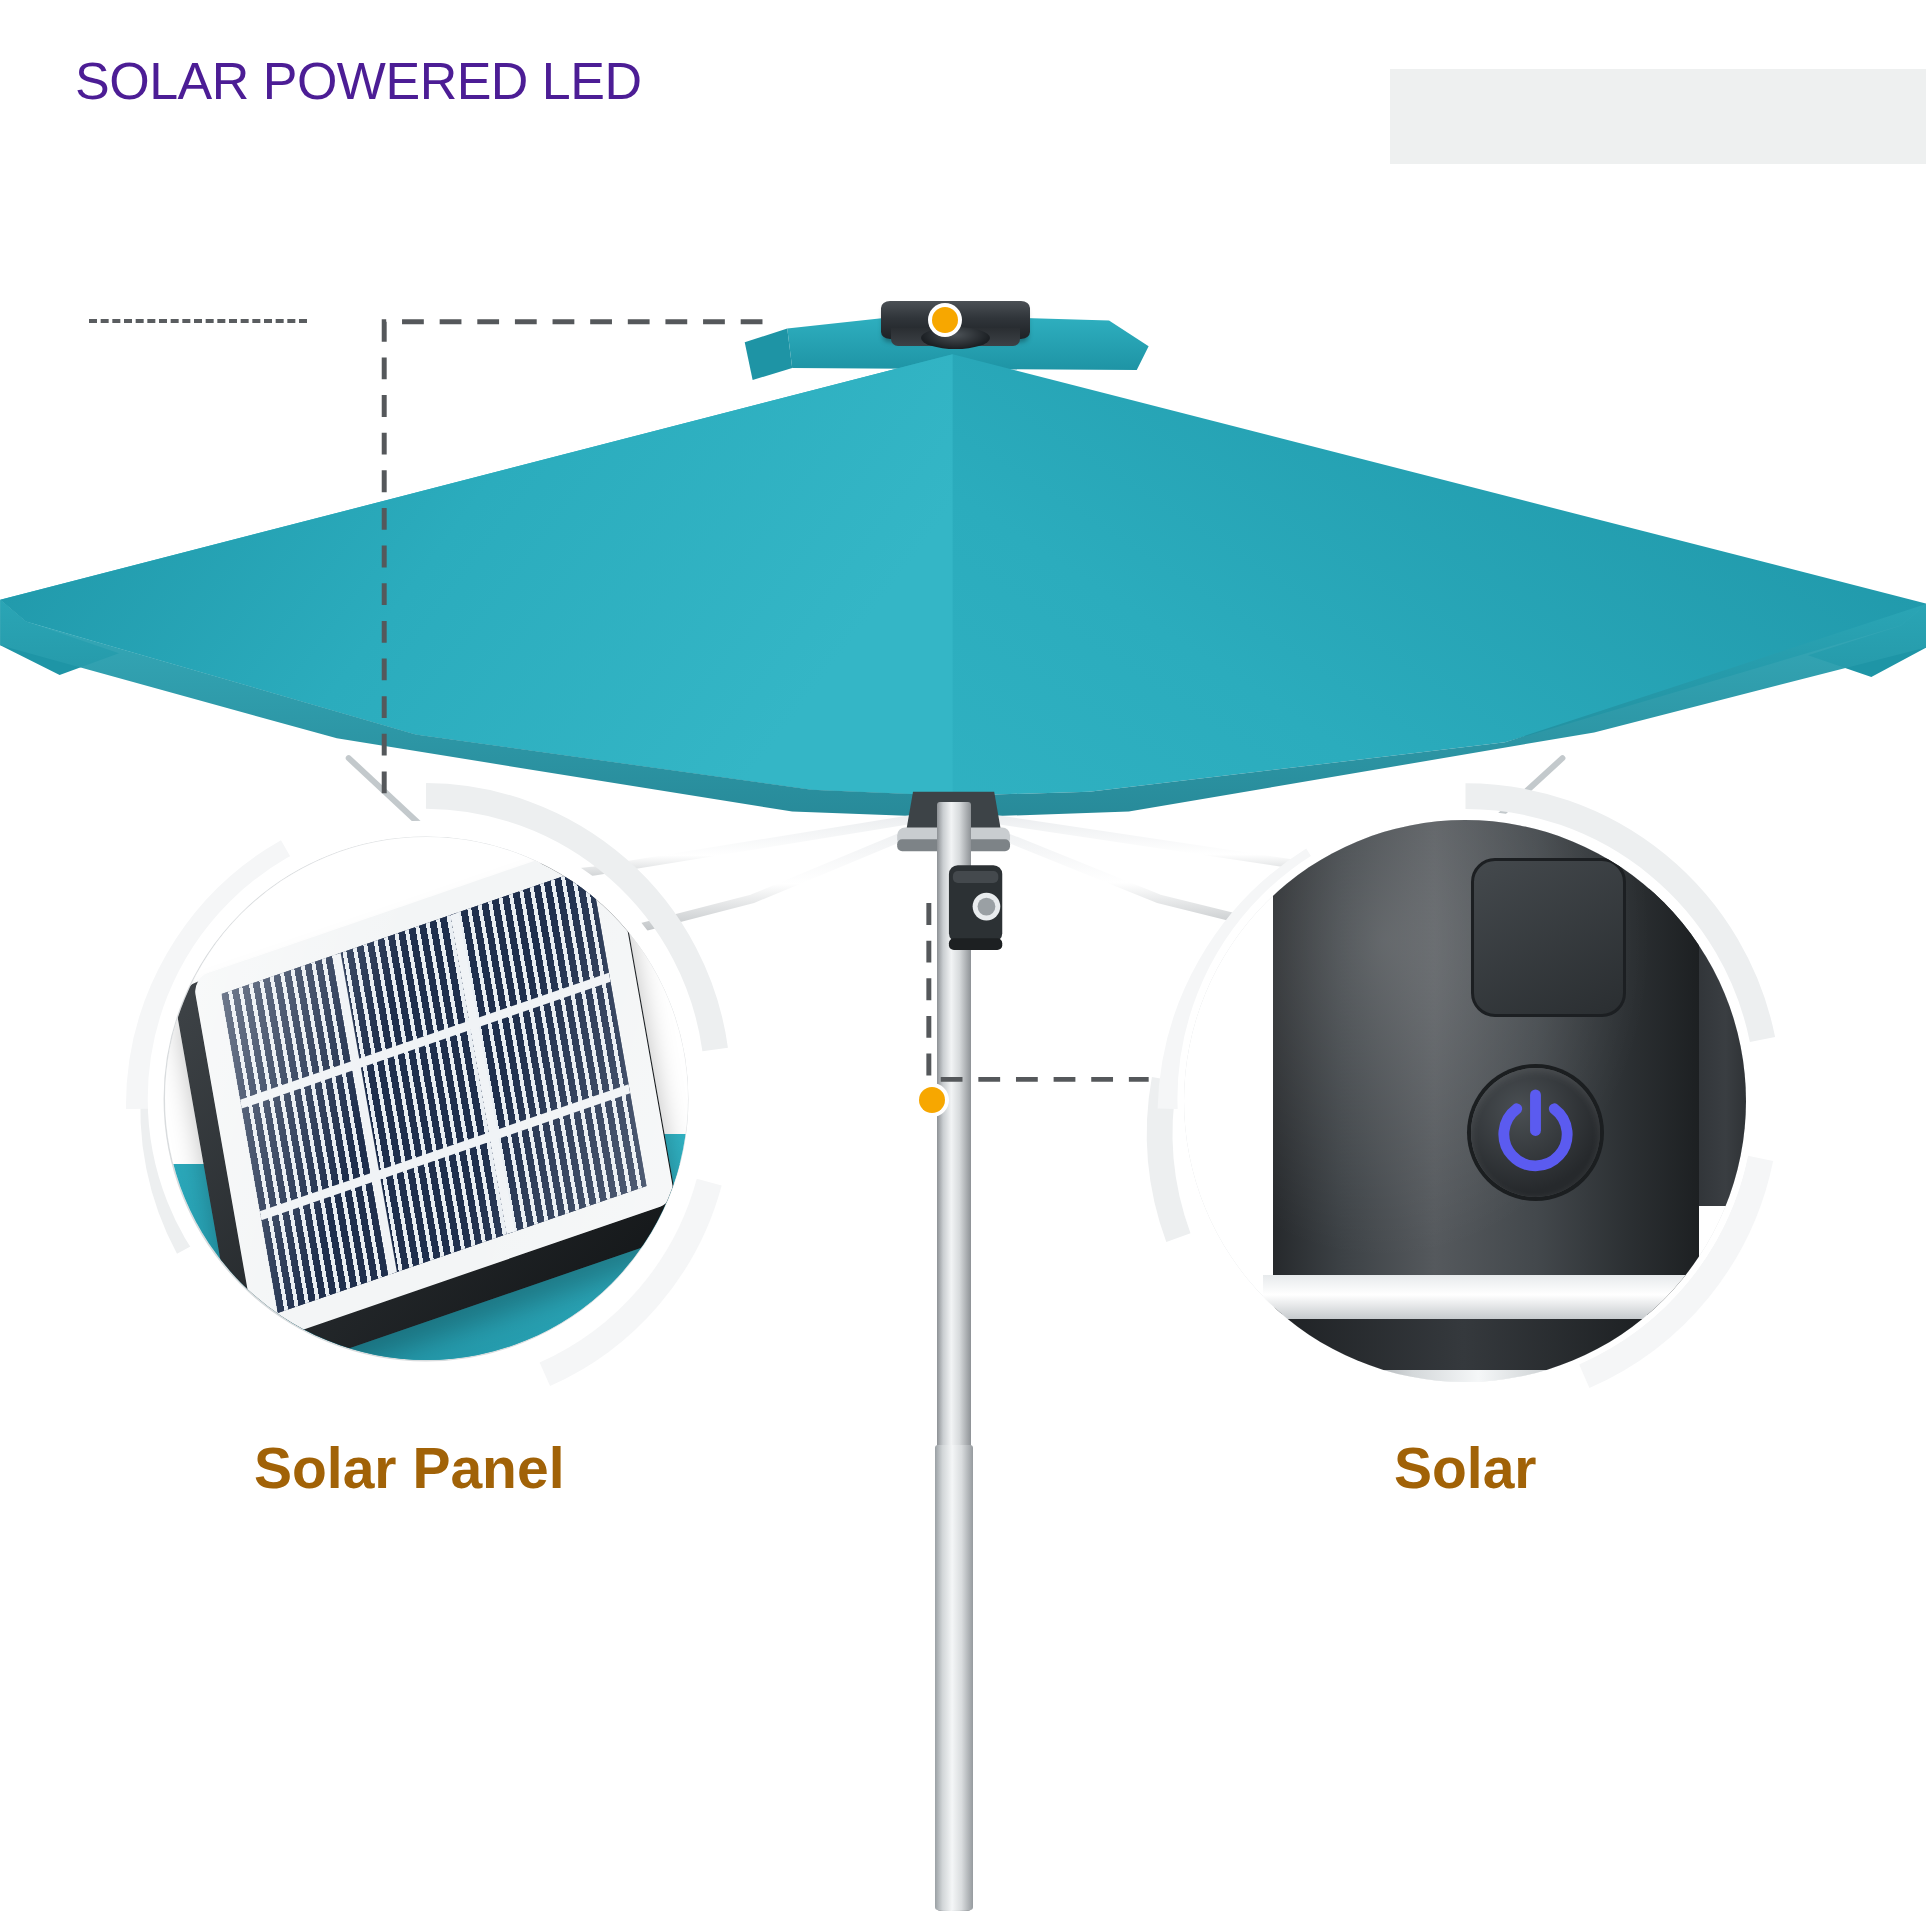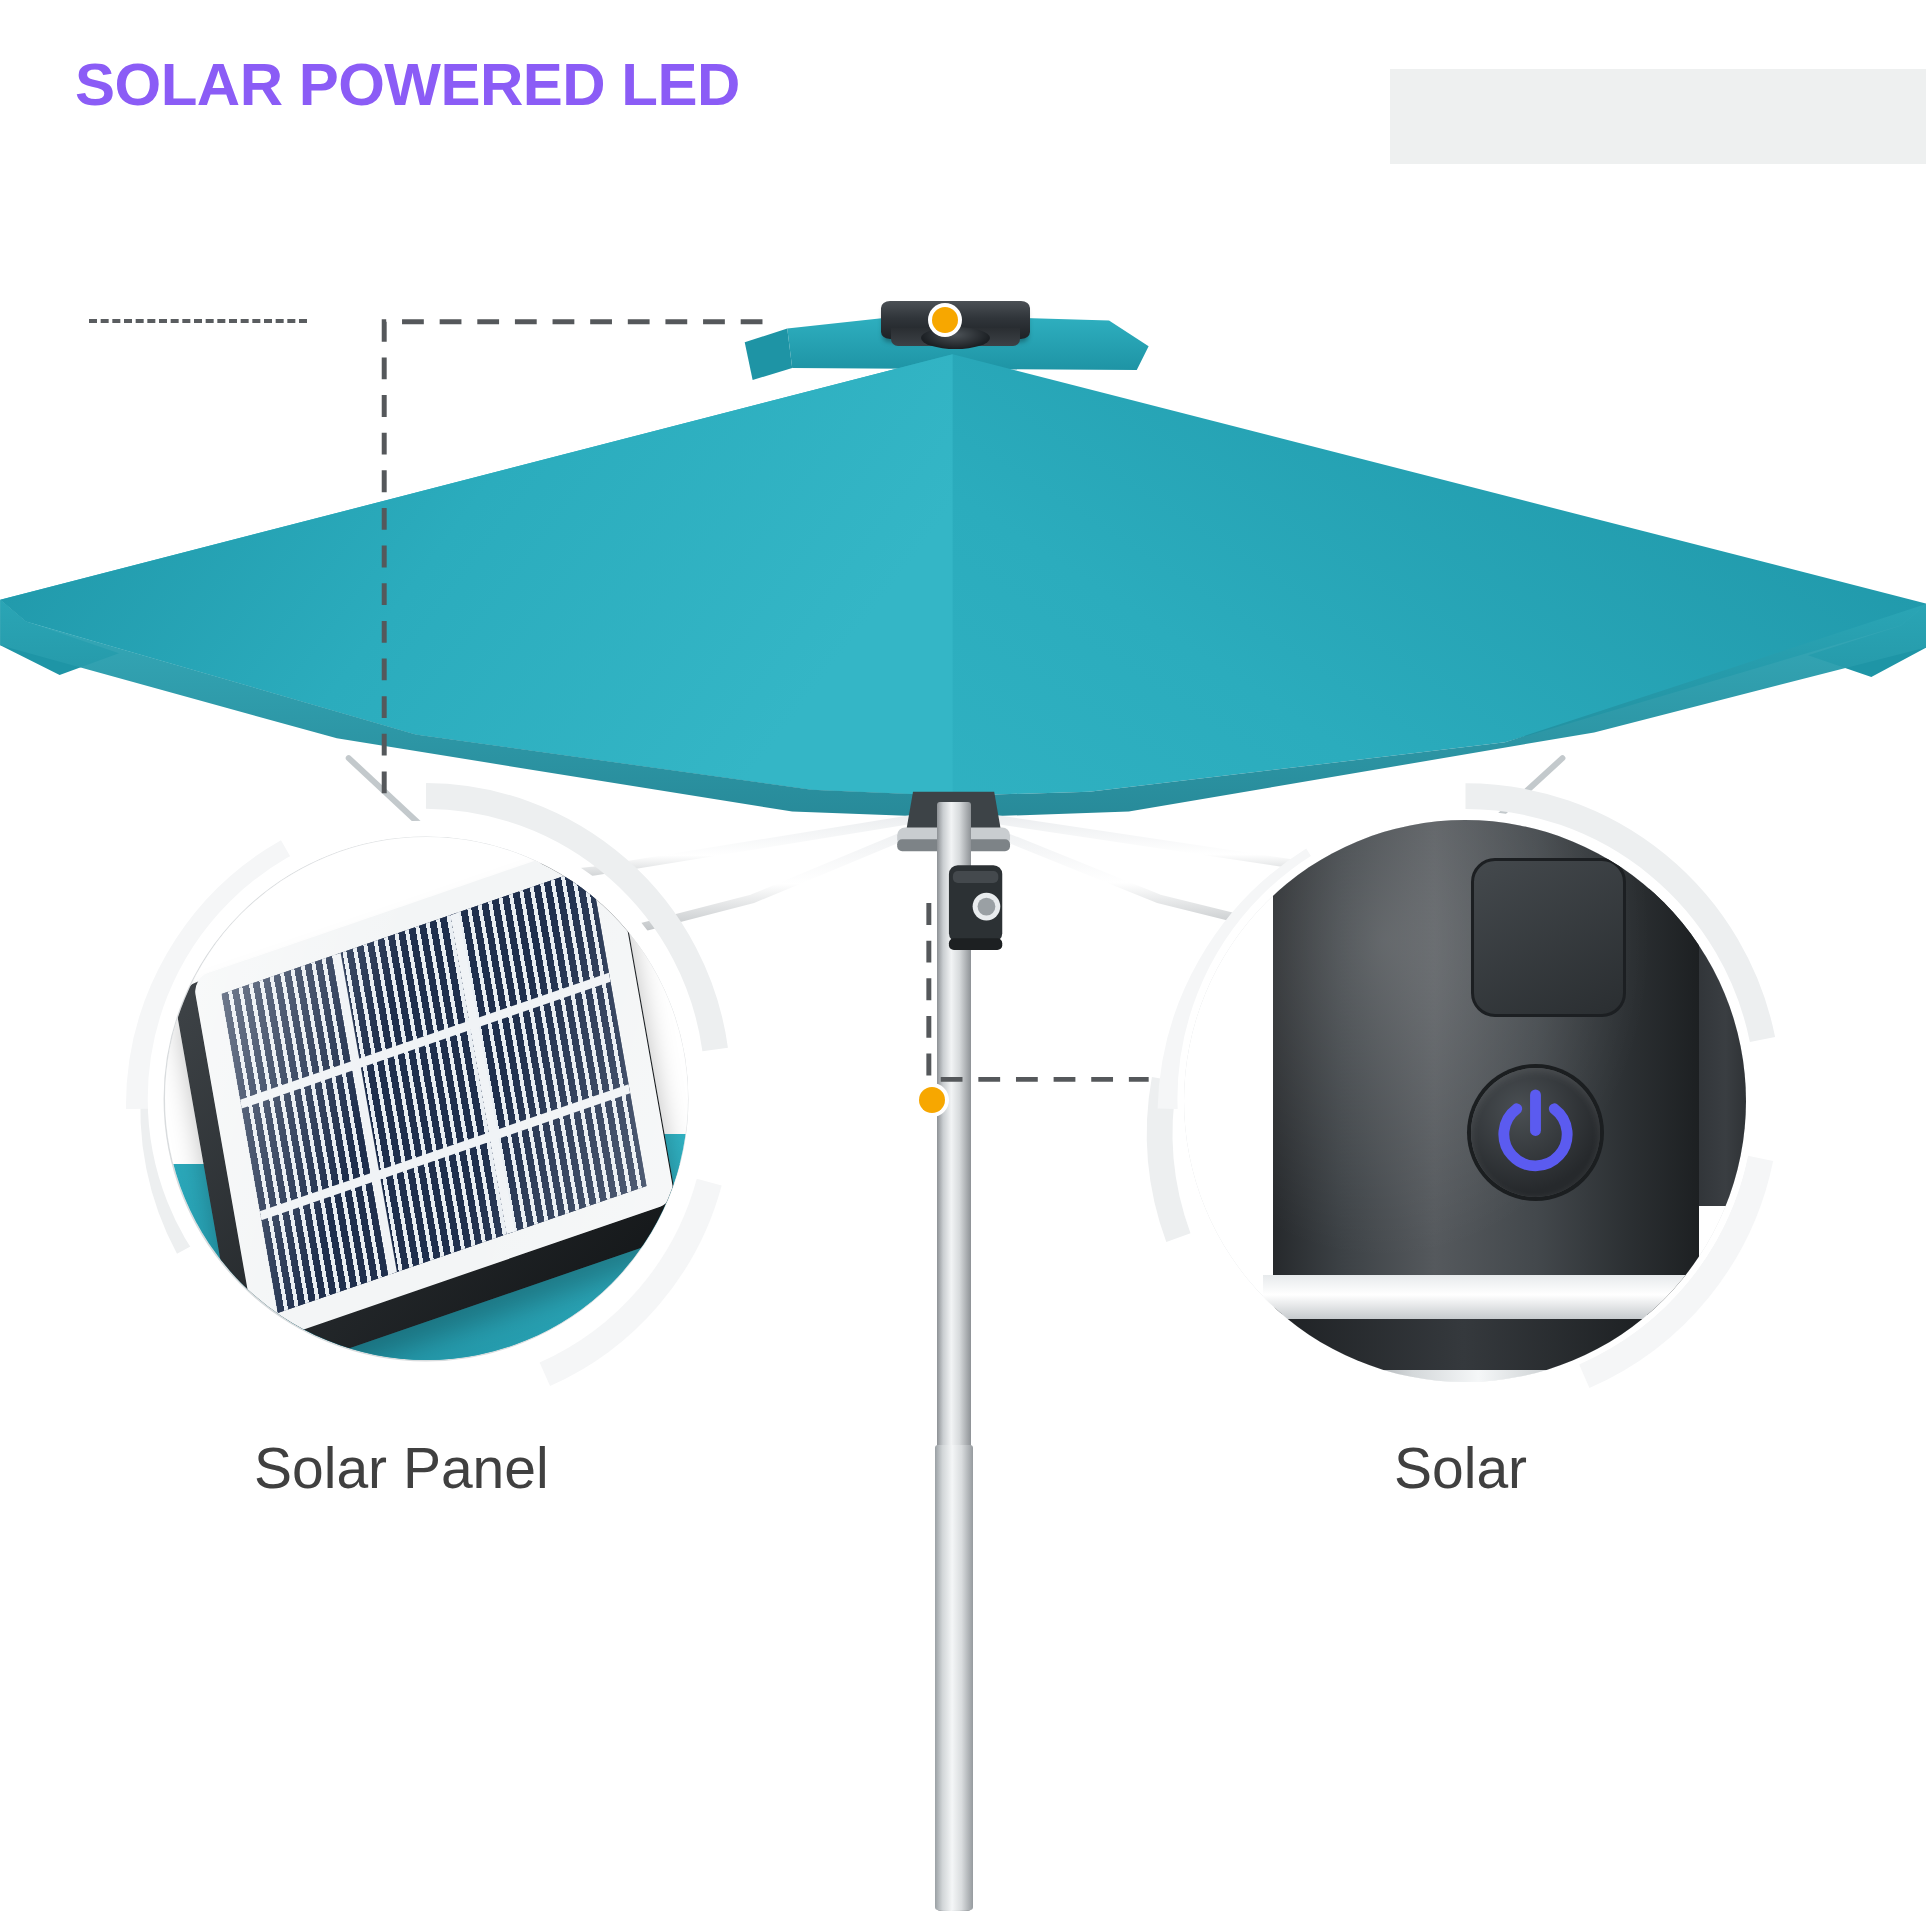--- a/index.html
+++ b/index.html
@@ -12,22 +12,22 @@
   }
   #stage{position:absolute;inset:0;width:1927px;height:1927px;}
 
   
   .grey-band{
     position:absolute;left:1390px;top:69px;width:537px;height:95px;
     background:#eef0f0;
   }
   .title{
     position:absolute;left:75px;top:55px;
-    font-size:60px;font-weight:700;letter-spacing:-0.5px;
-    color:#8b5cf6;line-height:1;white-space:nowrap;
+    font-size:52px;font-weight:400;letter-spacing:-0.5px;
+    color:#4c1d95;line-height:1;white-space:nowrap;
   }
   .subtitle{
     position:absolute;left:79px;top:164px;
     font-size:53px;font-weight:300;color:#4c4f52;
     line-height:1;white-space:nowrap;
   }
   .rule{
     position:absolute;left:89px;top:319px;width:218px;height:0;
     border-top:4px dashed #5a5d60;
   }
@@ -76,21 +76,21 @@
 
   
   .detail{position:absolute;}
   .ring-arcs{position:absolute;left:0;top:0;}
   .circle-clip{
     position:absolute;border-radius:50%;overflow:hidden;
     box-shadow:0 0 0 2px #d8dbdd inset;
     background:#ffffff;
   }
   .caption{
-    position:absolute;font-size:57px;font-weight:400;color:#404040;
+    position:absolute;font-size:57px;font-weight:700;color:#a16207;
     white-space:nowrap;
   }
 
   
   .sp-bg{position:absolute;inset:0;background:#ffffff;}
   .sp-cloth{
     position:absolute;left:-40px;top:327px;width:634px;height:337px;
     background:linear-gradient(165deg,#2ca9bb 0%,#1f93a6 55%,#17788a 100%);
   }
   .sp-cloth2{

